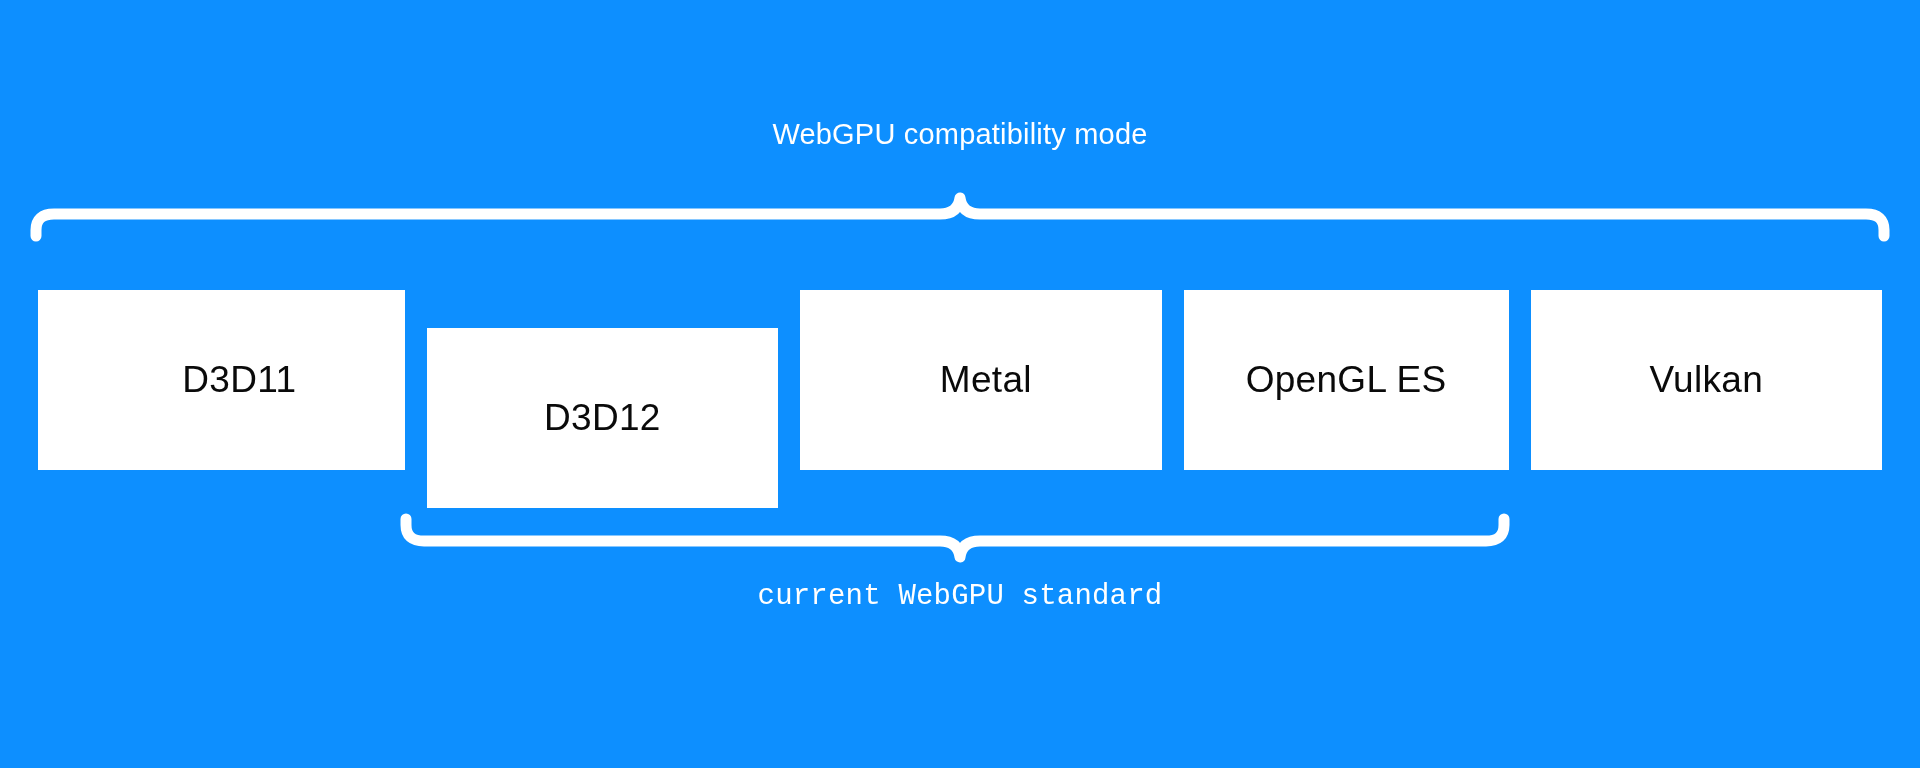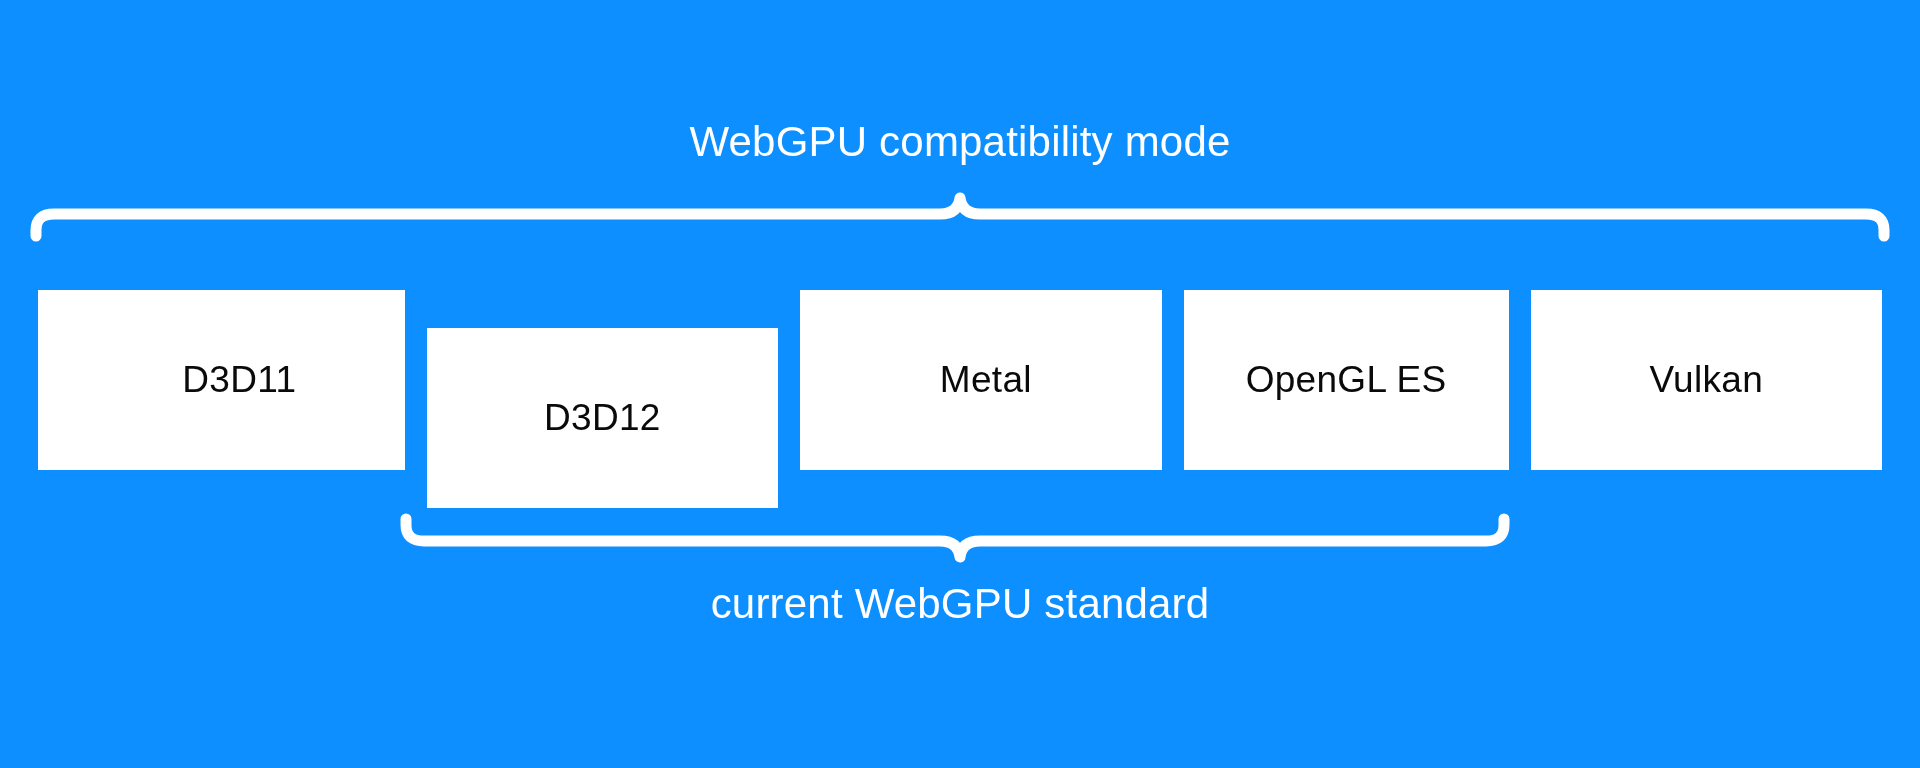--- a/index.html
+++ b/index.html
@@ -18,27 +18,27 @@
     height: 768px;
     background: #0d8fff;
   }
   
   .brace-label {
     position: absolute;
     left: 0;
     width: 1920px;
     text-align: center;
     color: #ffffff;
-    font-size: 42px;
+    font-size: 29px;
     font-weight: 400;
     letter-spacing: 0.2px;
     white-space: nowrap;
   }
   #top-label { top: 118px; }
-  #bottom-label { top: 580px; }
+  #bottom-label { top: 580px; font-family: Liberation Mono, monospace; }
 
   
   .brace-svg {
     position: absolute;
     overflow: visible;
   }
   #top-brace-svg  { left: 30px;  top: 190px; }
   #bottom-brace-svg { left: 400px; top: 515px; }
   .brace-path {
     fill: none;

